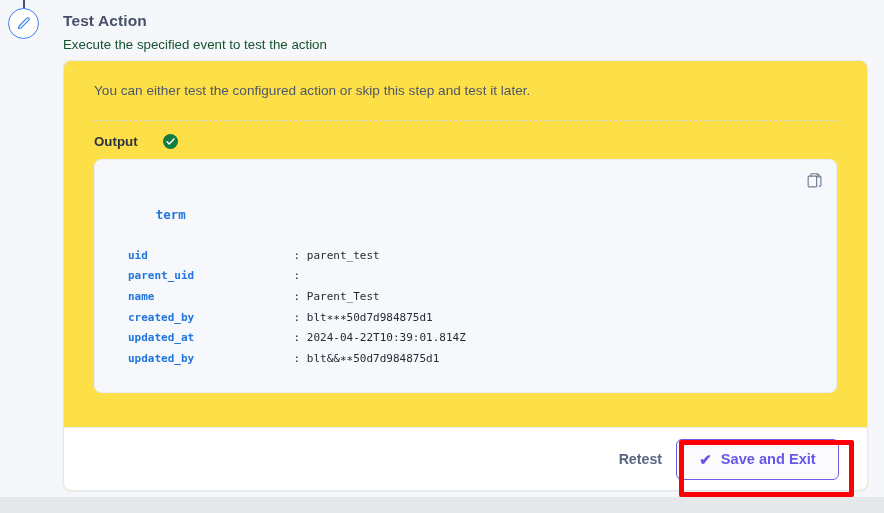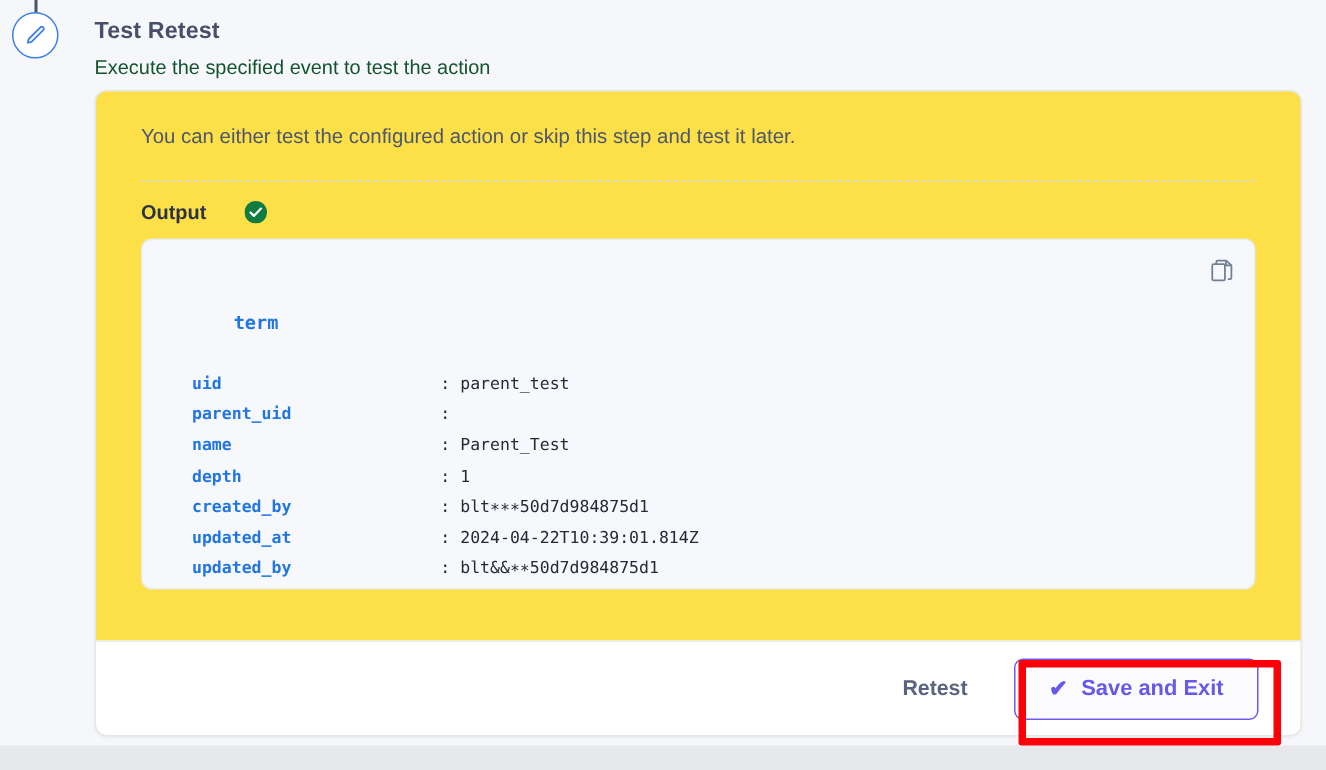--- a/index.html
+++ b/index.html
@@ -180,21 +180,21 @@
     position: absolute;
     left: 0;
     bottom: 0;
     width: 805px;
     height: 63px;
     border-top: 1px solid #e9ecf2;
     display: flex;
     align-items: center;
     justify-content: flex-end;
     padding-right: 30px;
-    gap: 27px;
+    gap: 10px;
     background: #fff;
   }
 
   .retest-btn {
     font-size: 14.2px;
     font-weight: bold;
     color: #5a6480;
     background: transparent;
     border: none;
     cursor: pointer;
@@ -248,21 +248,21 @@
   <div class="step-marker">
     <span>
       <svg width="15" height="15" viewBox="0 0 24 24" fill="none" stroke="#3d7fe8" stroke-width="1.9" stroke-linecap="round" stroke-linejoin="round">
         <path d="M17.5 3.5a2.1 2.1 0 0 1 3 3L8 19l-4 1 1-4z"></path>
       </svg>
     </span>
   </div>
 </div>
 
 <div class="section-header">
-  <div class="section-title">Test Retest</div>
+  <div class="section-title">Test Action</div>
   <div class="section-subtitle">Execute the specified event to test the action</div>
 </div>
 
 <div class="card">
 
   <div class="card-intro">You can either test the configured action or skip this step and test it later.</div>
 
   <div class="dashed-divider"></div>
 
   <div class="output-head">
@@ -285,21 +285,20 @@
     </div>
 
     <div class="code-root">
       <span class="root-key">term</span>
     </div>
 
     <div class="code-rows">
         <span class="code-row"><span class="k">uid                     </span><span class="sep"> : </span><span class="v">parent_test</span></span>
         <span class="code-row"><span class="k">parent_uid              </span><span class="sep"> : </span><span class="v"></span></span>
         <span class="code-row"><span class="k">name                    </span><span class="sep"> : </span><span class="v">Parent_Test</span></span>
-        <span class="code-row"><span class="k">depth                   </span><span class="sep"> : </span><span class="v">1</span></span>
         <span class="code-row"><span class="k">created_by              </span><span class="sep"> : </span><span class="v">blt∗∗∗50d7d984875d1</span></span>
         <span class="code-row"><span class="k">updated_at              </span><span class="sep"> : </span><span class="v">2024-04-22T10:39:01.814Z</span></span>
         <span class="code-row"><span class="k">updated_by              </span><span class="sep"> : </span><span class="v">blt&amp;&amp;∗∗50d7d984875d1</span></span>
       </div>
   </div>
 
   <div class="card-footer">
     <button class="retest-btn">Retest</button>
     <button class="save-exit-btn">
       <span class="tick">✔</span>

